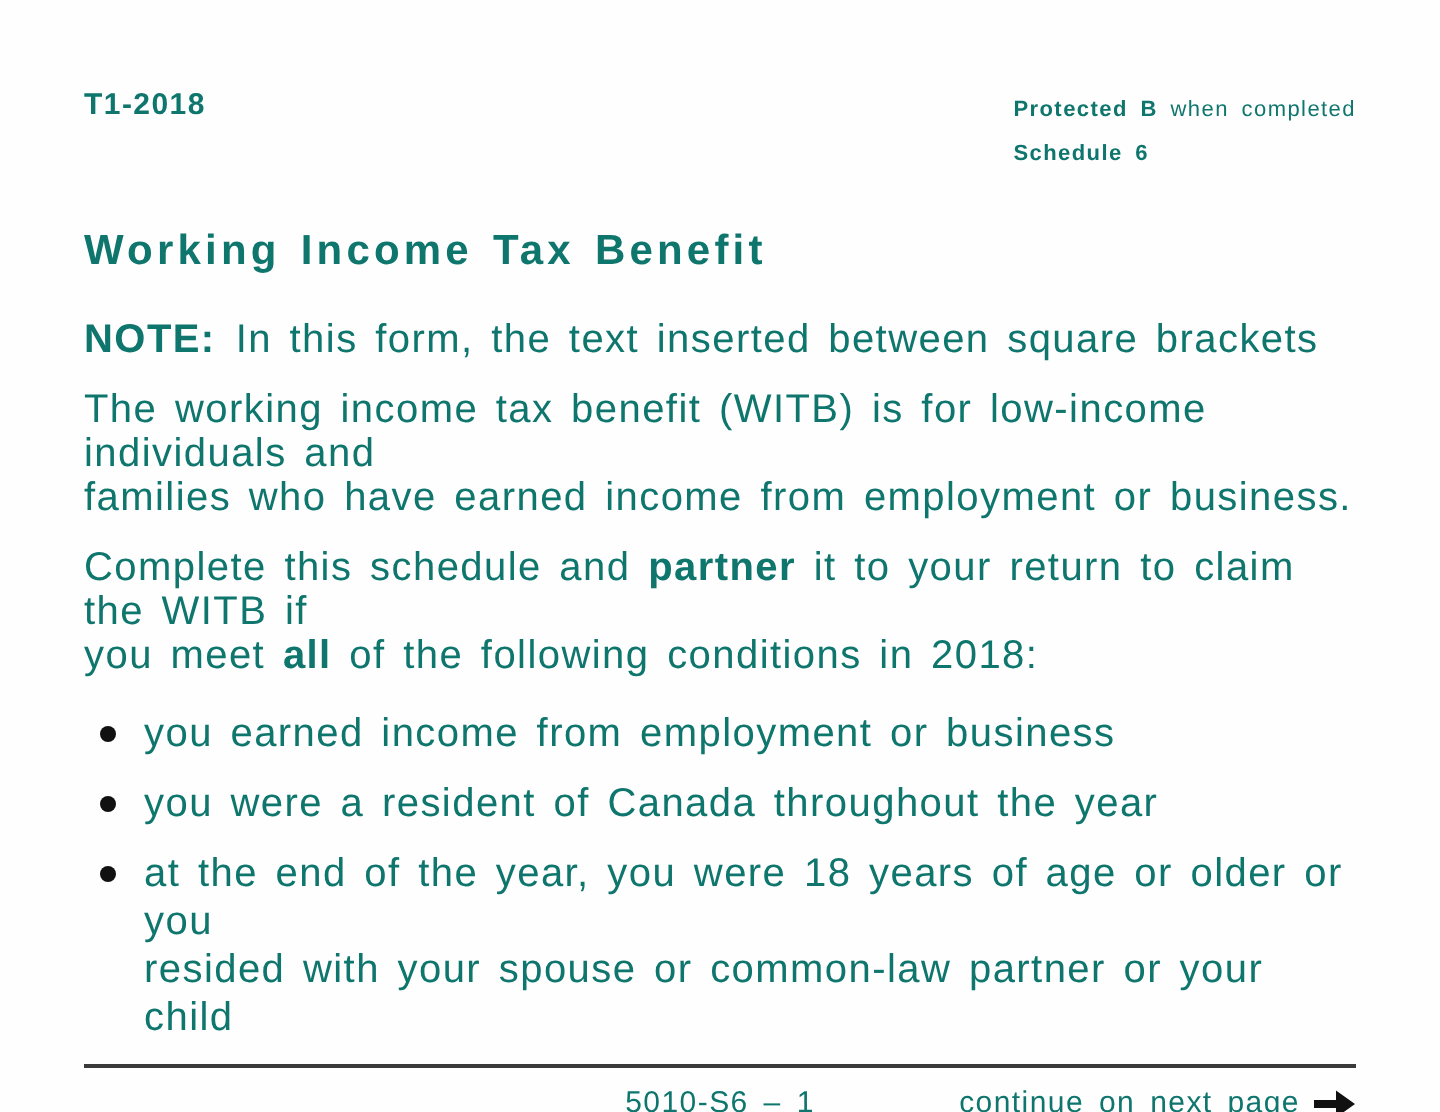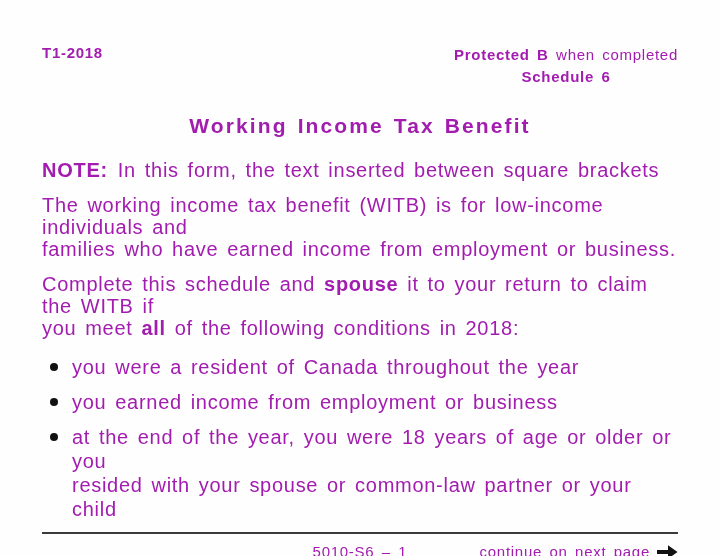--- a/index.html
+++ b/index.html
@@ -6,21 +6,21 @@
     margin: 0;
     padding: 0;
     background: #ffffff;
   }
   .page {
     position: relative;
     width: 720px;
     height: 556px;
     box-sizing: border-box;
     background: #fefefe;
-    color: #a21caf;
+    color: #0f766e;
     font-family: "Liberation Sans", "DejaVu Sans", sans-serif;
     padding: 44px 42px 0 42px;
     display: flex;
     flex-direction: column;
     overflow: hidden;
     letter-spacing: 0.045em;
     word-spacing: 0.16em;
   }
   .b { font-weight: bold; }
 
@@ -28,29 +28,29 @@
   .header-row {
     display: flex;
     justify-content: space-between;
     align-items: flex-start;
   }
   .form-code {
     font-size: 15px;
     font-weight: bold;
   }
   .header-right {
-    text-align: center;
-    font-size: 15px;
+    text-align: left;
+    font-size: 11px;
     line-height: 22px;
   }
 
   
   .title {
     margin: 26px 0 0 0;
-    text-align: center;
+    text-align: left;
     font-size: 21px;
     font-weight: bold;
     letter-spacing: 0.1em;
     word-spacing: 0.1em;
   }
 
   
   .body-copy {
     margin-top: 21px;
     font-size: 20px;
@@ -128,35 +128,35 @@
       <div class="line"><span class="b note-label">NOTE:</span><span>In this form, the text inserted between square brackets</span></div>
     </div>
 
     <div class="para">
       <div class="line">The working income tax benefit (WITB) is for low-income individuals and</div>
       <div class="line">families who have earned income from employment or business.</div>
     </div>
 
 
     <div class="para">
-      <div class="line"><span>Complete this schedule and </span><span class="b">spouse</span><span> it to your return to claim the WITB if</span></div>
+      <div class="line"><span>Complete this schedule and </span><span class="b">partner</span><span> it to your return to claim the WITB if</span></div>
       <div class="line"><span>you meet </span><span class="b">all</span><span> of the following conditions in 2018:</span></div>
     </div>
 
     <div class="bullets">
       <div class="bullet-item">
         <span class="bullet-dot"></span>
         <div class="bullet-text">
-          <div class="line">you were a resident of Canada throughout the year</div>
+          <div class="line">you earned income from employment or business</div>
         </div>
       </div>
       <div class="bullet-item">
         <span class="bullet-dot"></span>
         <div class="bullet-text">
-          <div class="line">you earned income from employment or business</div>
+          <div class="line">you were a resident of Canada throughout the year</div>
         </div>
       </div>
       <div class="bullet-item">
         <span class="bullet-dot"></span>
         <div class="bullet-text">
           <div class="line">at the end of the year, you were 18 years of age or older or you</div>
           <div class="line">resided with your spouse or common-law partner or your child</div>
         </div>
       </div>
     </div>

